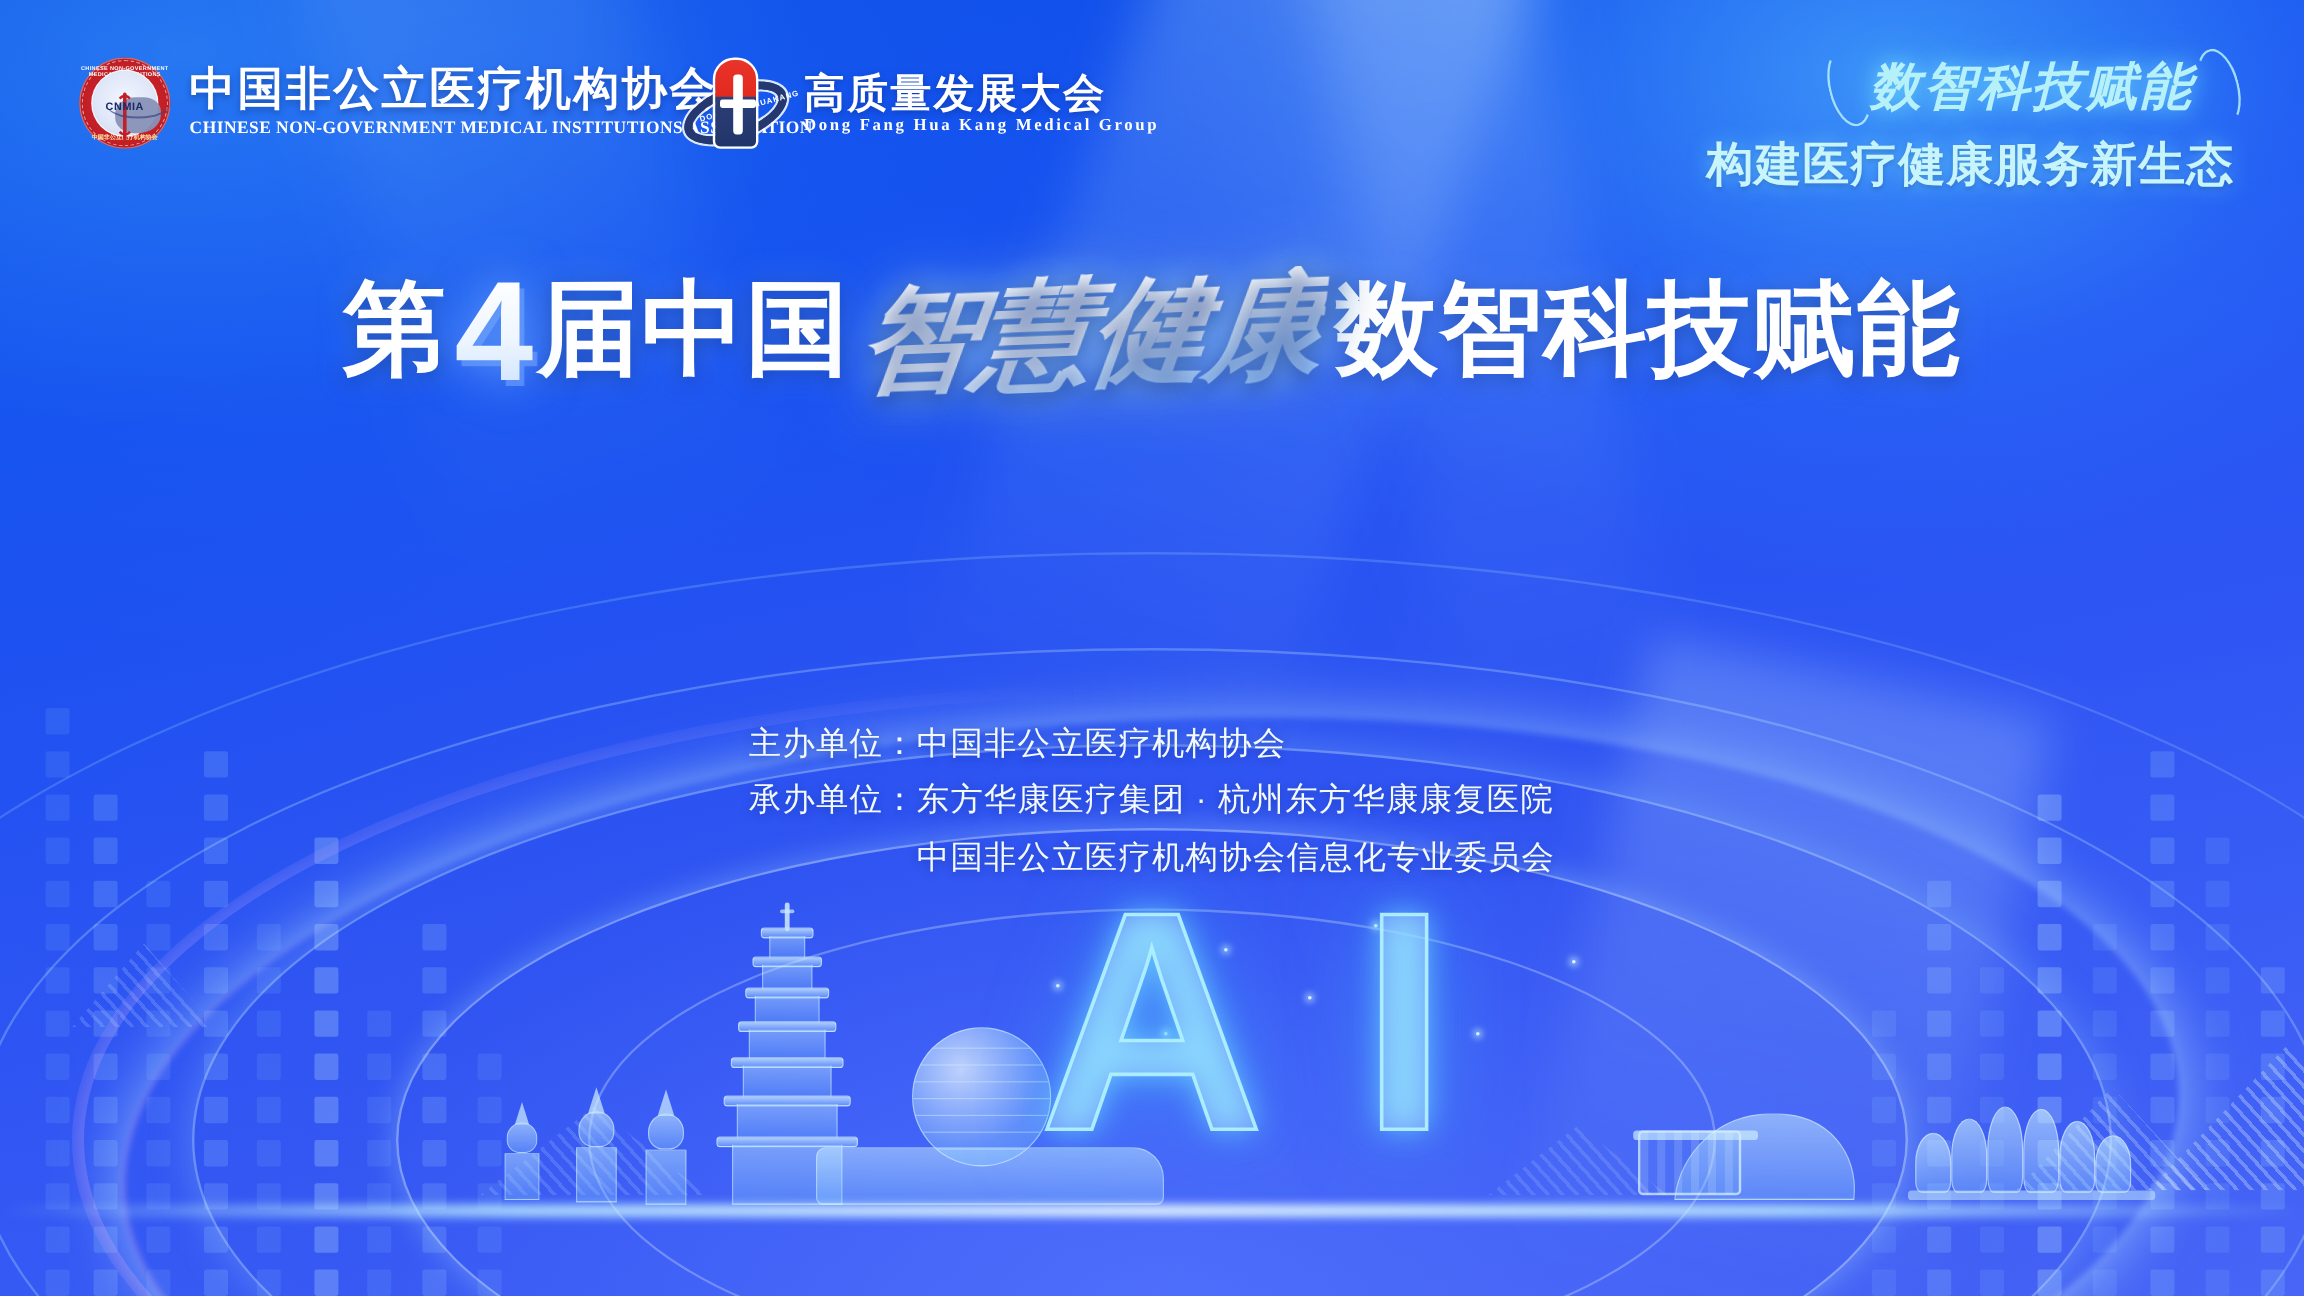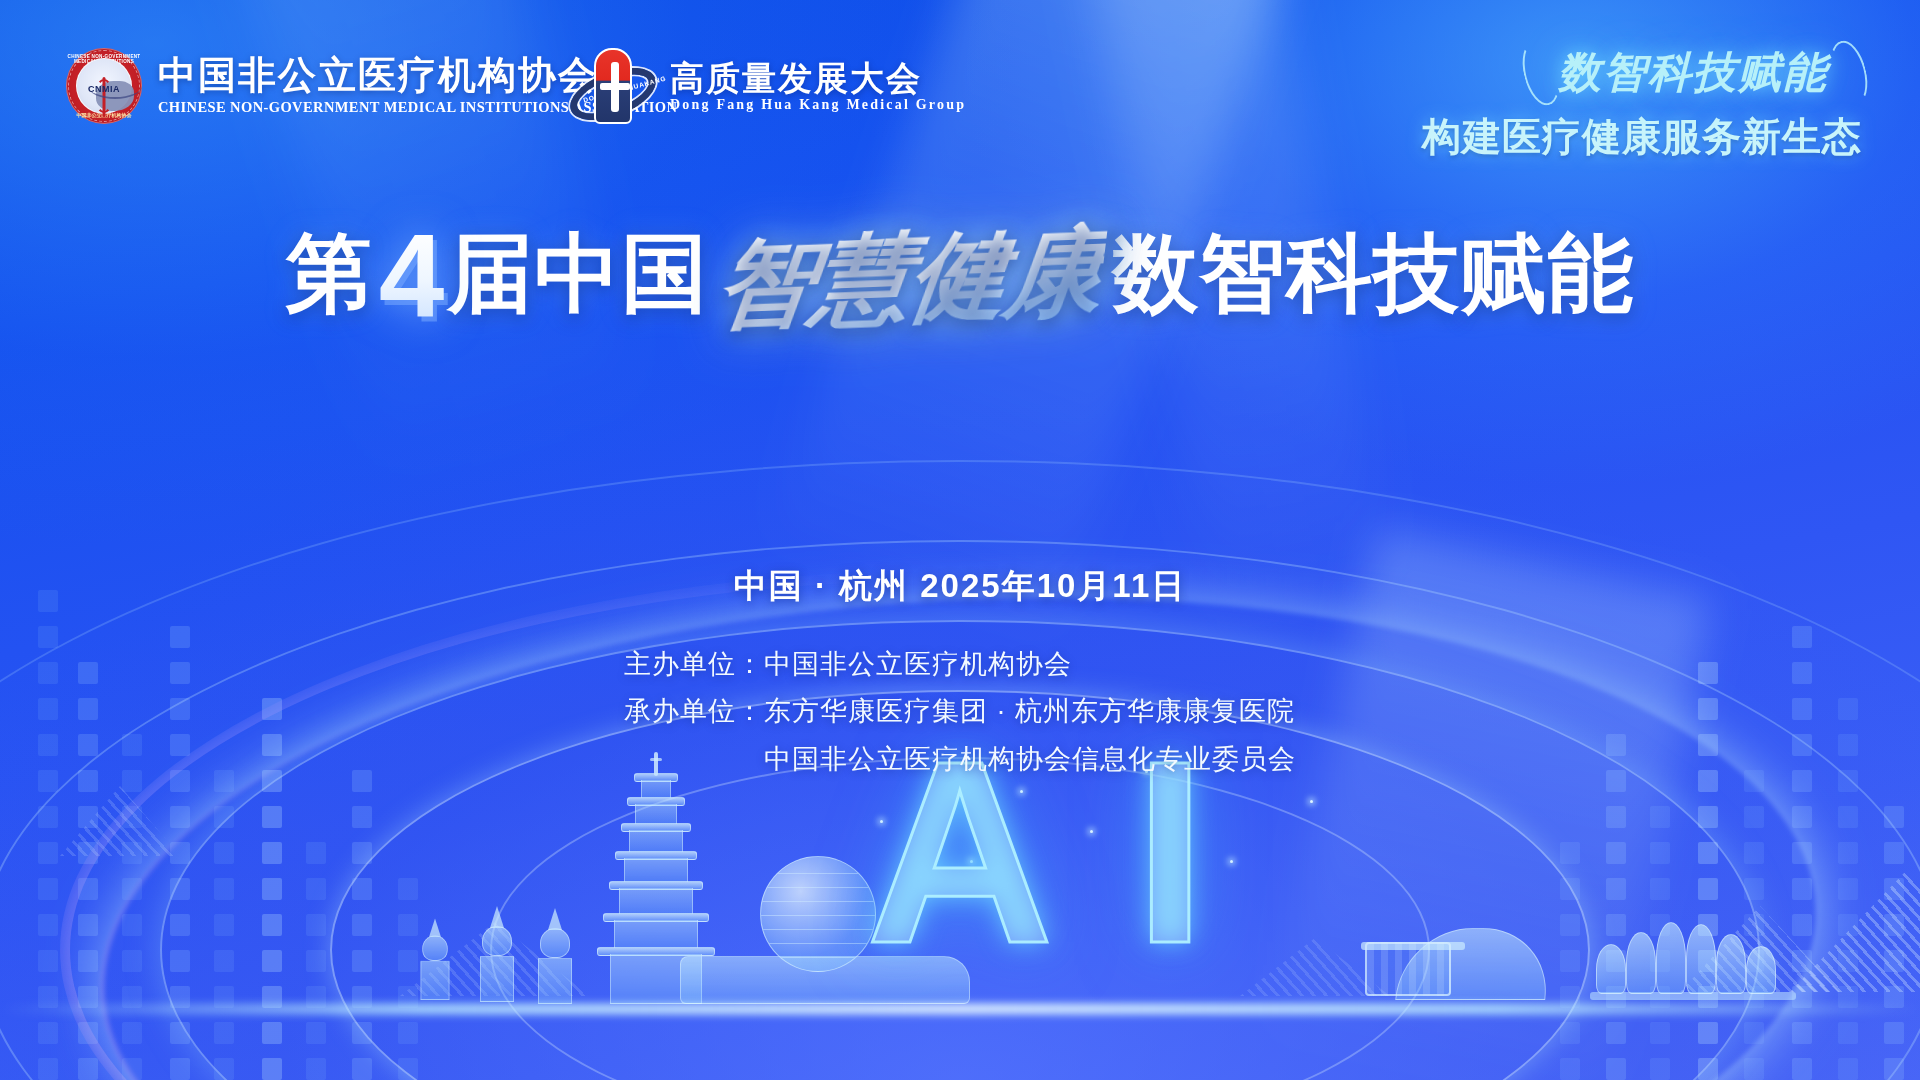--- a/index.html
+++ b/index.html
@@ -518,21 +518,20 @@
       <div class="l1">数智科技赋能</div>
       <div class="l2">构建医疗健康服务新生态</div>
     </div>
   </div>
 
   <div class="title">
     <div class="tline tline1"><span>第</span><span class="num4">4</span><span>届中国</span><span class="brush">智慧健康</span><span>数智科技赋能</span></div>
   </div>
 
   <div class="meta">
-    <div class="place">中国 · 杭州   2025年10月11日</div>
     <div class="orgs">
       <div class="orgline">主办单位：中国非公立医疗机构协会</div>
       <div class="orgline">承办单位：东方华康医疗集团 · 杭州东方华康康复医院</div>
       <div class="orgline"><span class="indent"></span><span>中国非公立医疗机构协会信息化专业委员会</span></div>
     </div>
   </div>
 
   <div class="skyline">
 
     <div class="mt m1"></div>

